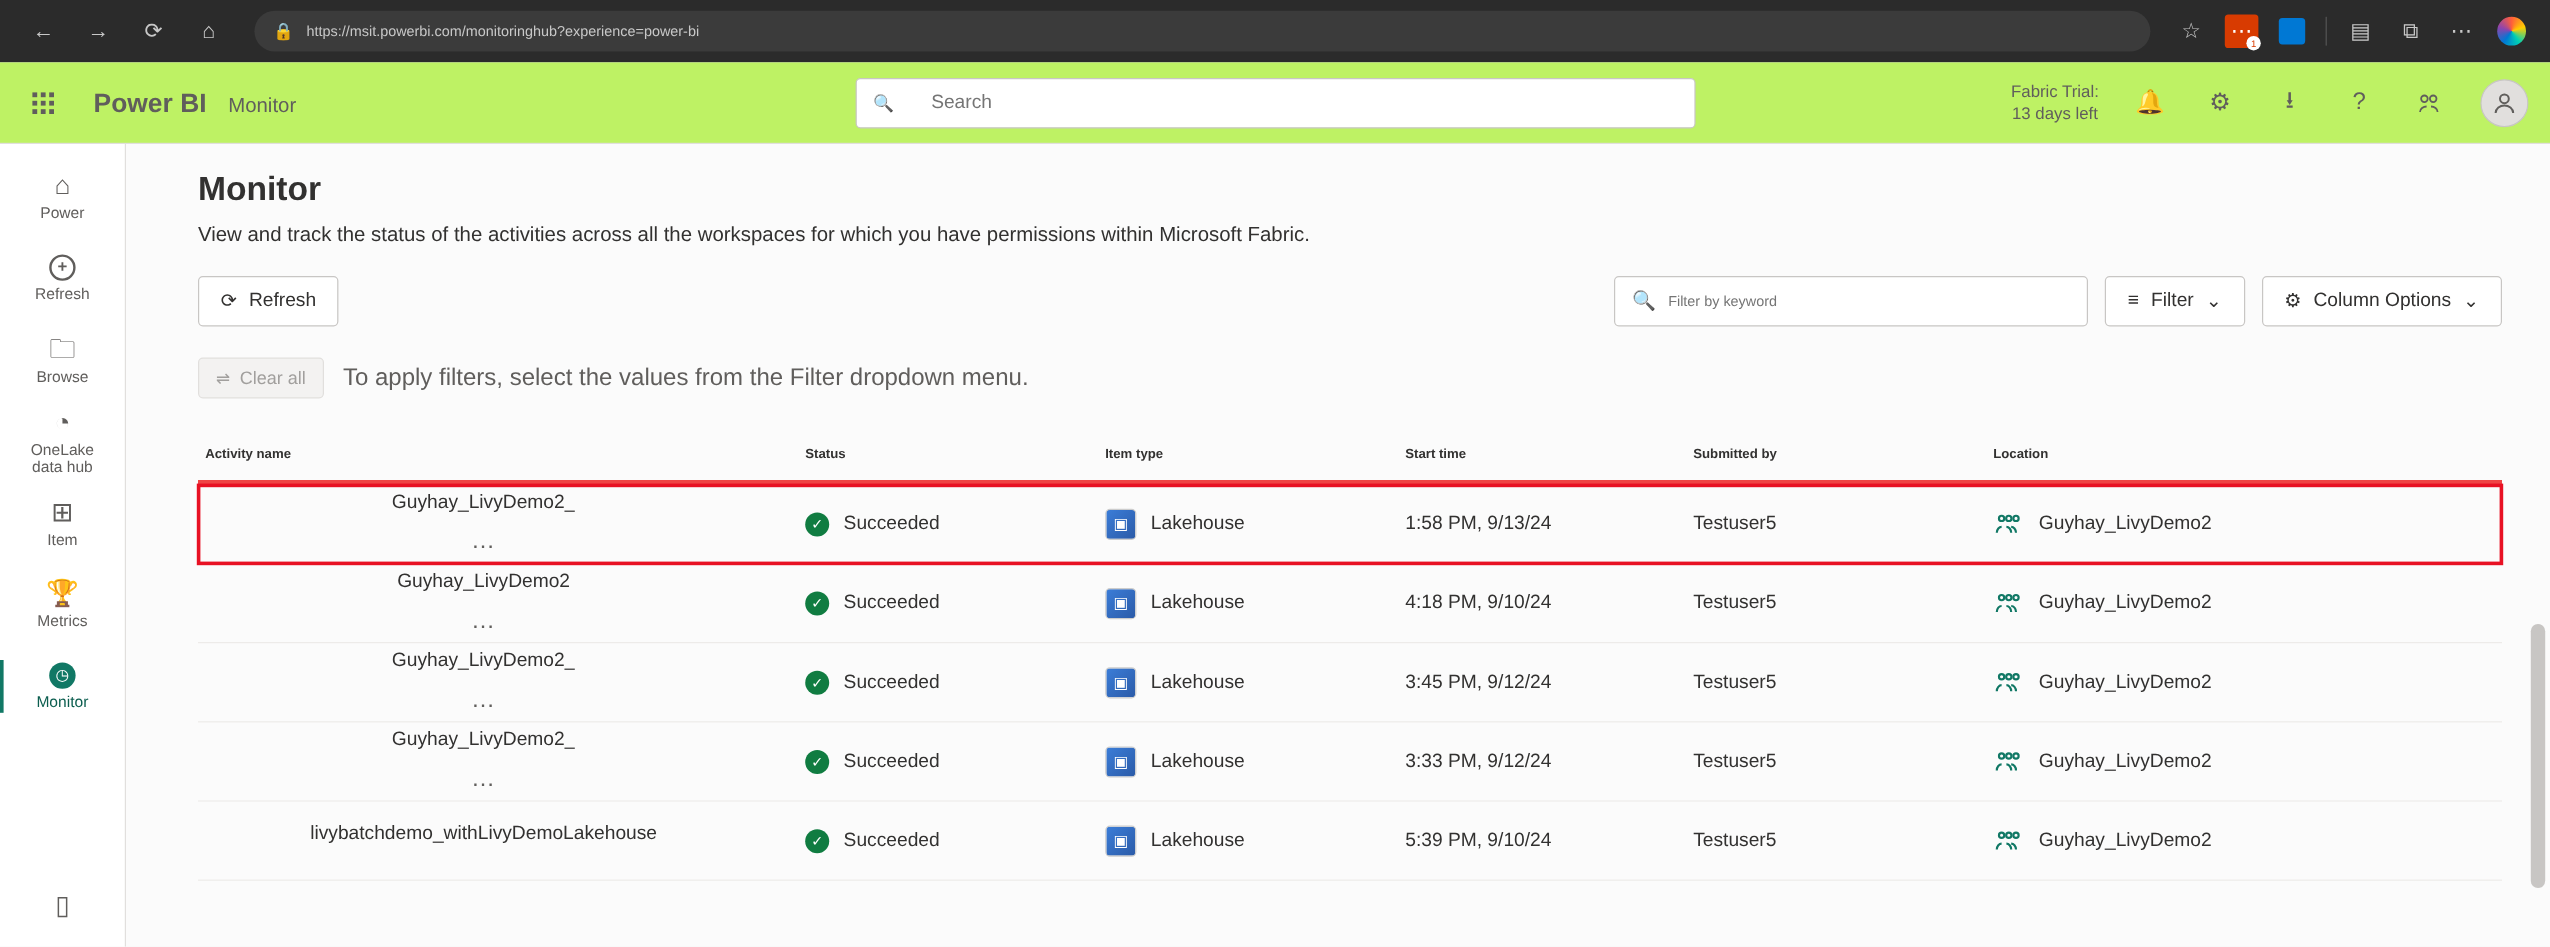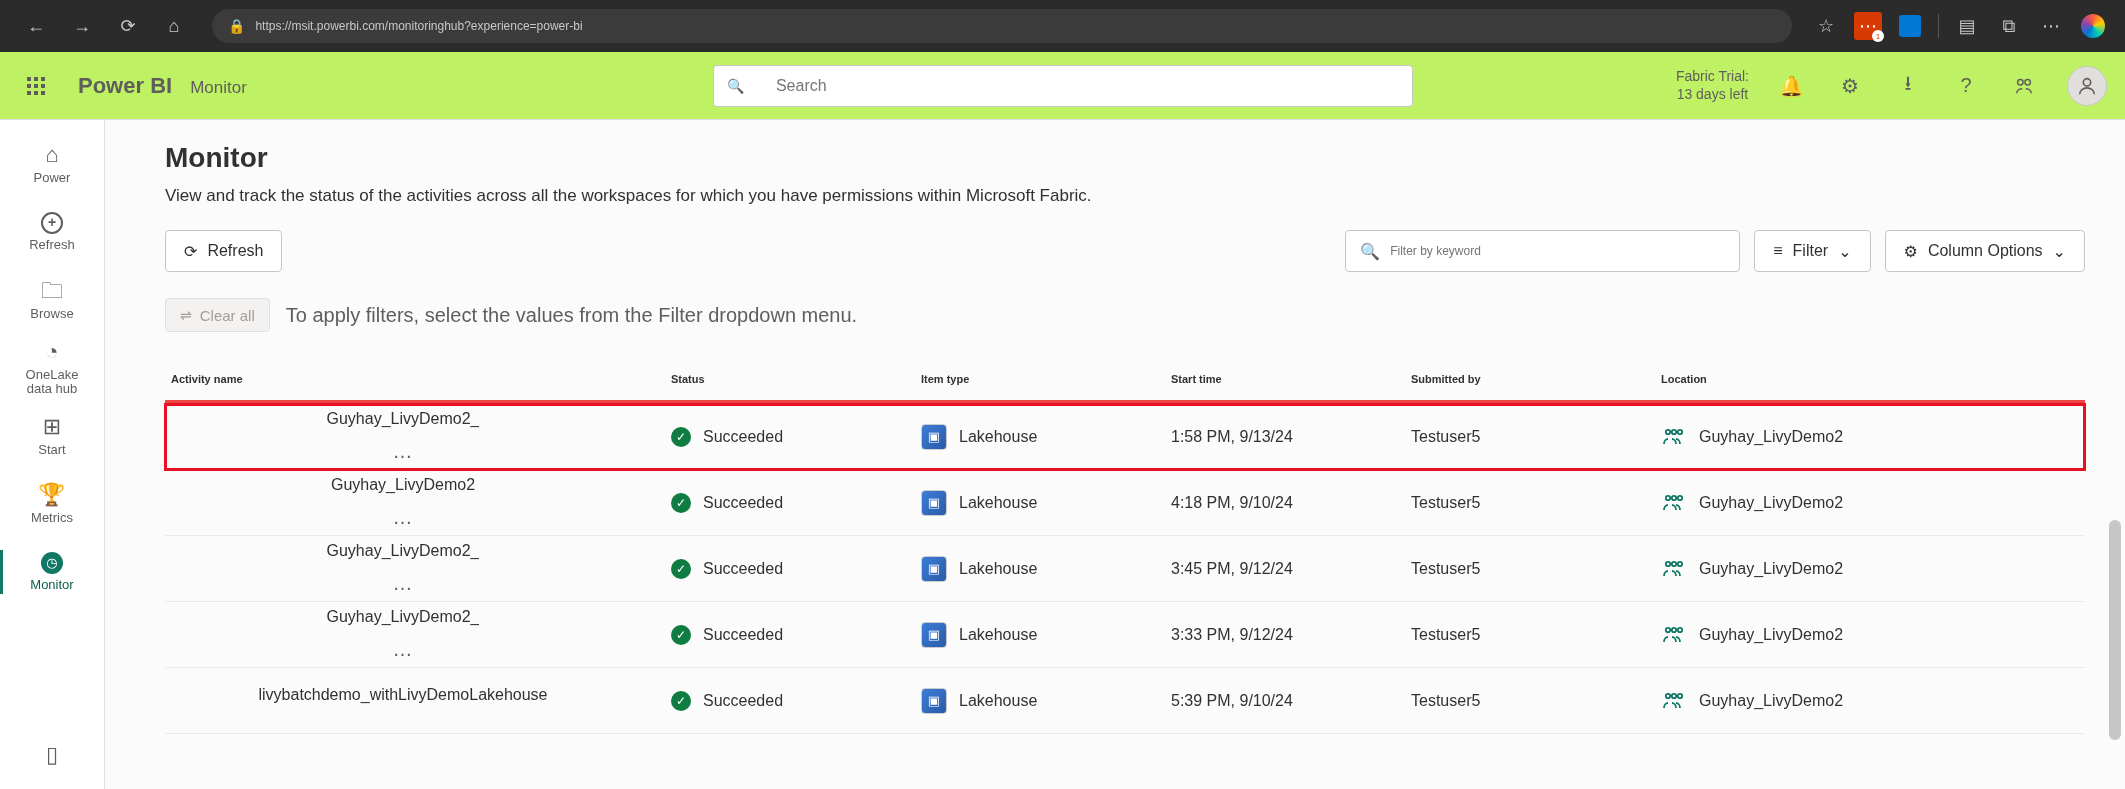--- a/index.html
+++ b/index.html
@@ -297,21 +297,21 @@
     <div class="rail-item">
       <span class="rail-ic">🗀</span>
       <span>Browse</span>
     </div>
     <div class="rail-item">
       <span class="rail-ic">◔</span>
       <span><span>OneLake</span><br><span>data hub</span></span>
     </div>
     <div class="rail-item">
       <span class="rail-ic">⊞</span>
-      <span>Start</span>
+      <span>Item</span>
     </div>
     <div class="rail-item">
       <span class="rail-ic">🏆</span>
       <span>Metrics</span>
     </div>
     <div class="rail-item active">
       <span class="monitor-ic">◷</span>
       <span>Monitor</span>
     </div>
     <div style="flex:1"></div>

